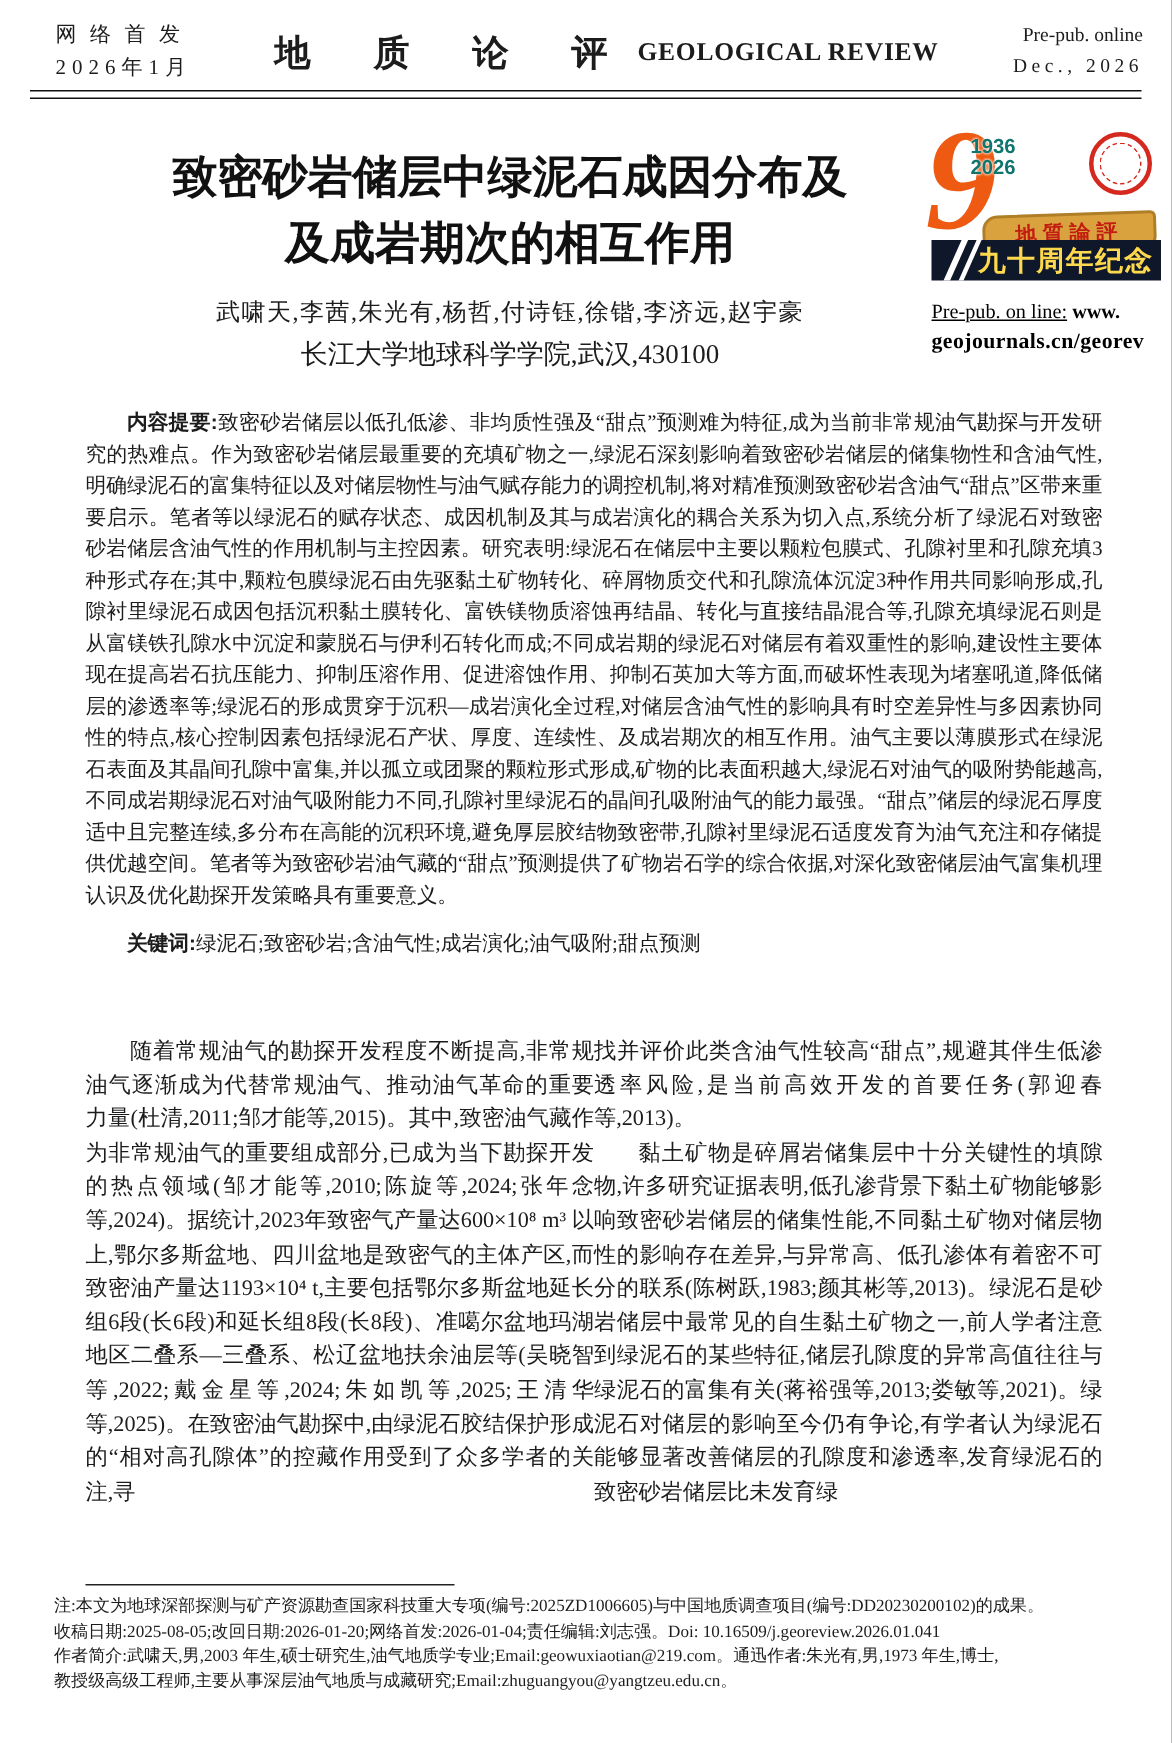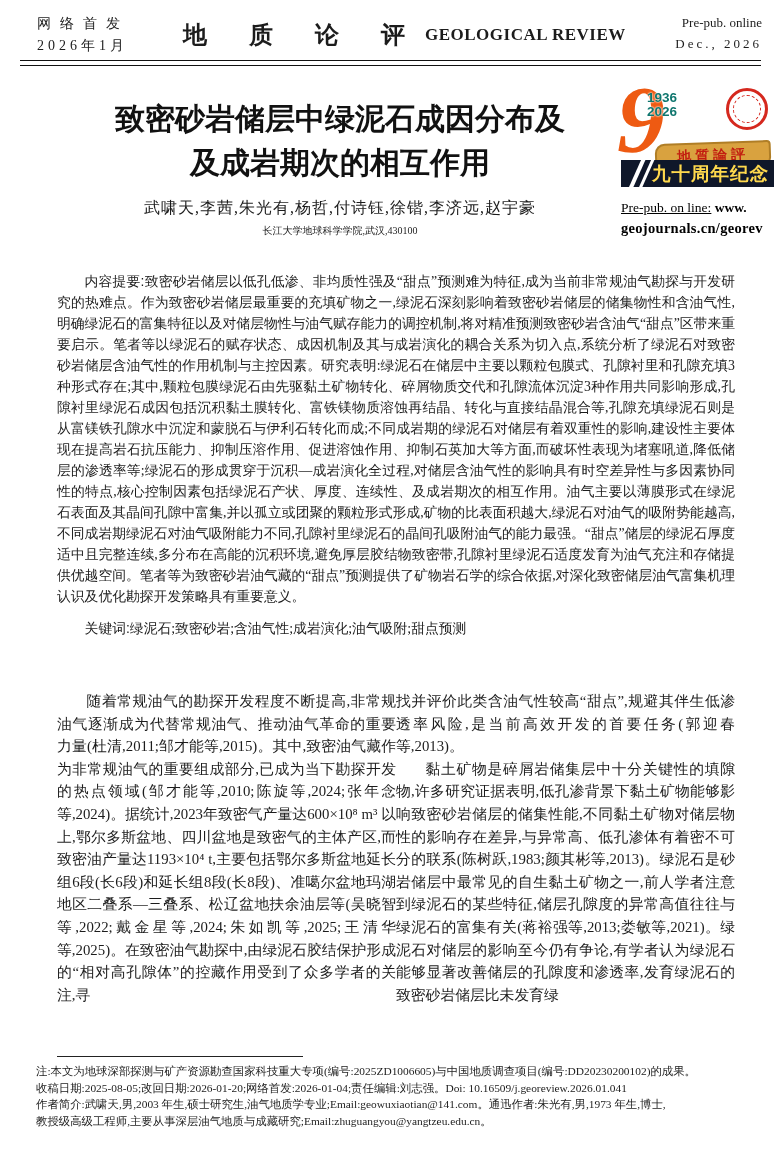--- a/index.html
+++ b/index.html
@@ -16,21 +16,21 @@
   .hdr-right .l2{letter-spacing:3px;}
   .double-rule{position:absolute;left:20px;right:20px;top:60px;height:4px;
                border-top:1.6px solid #111;border-bottom:1.6px solid #111;}
 
   
   .title{position:absolute;left:58px;top:97px;width:564px;text-align:center;
          font-family:"Liberation Sans","DejaVu Sans",sans-serif;font-weight:700;
          font-size:30px;line-height:44px;color:#111;}
   .authors{position:absolute;left:58px;top:198px;width:564px;text-align:center;
            font-size:16px;letter-spacing:1px;}
-  .affiliation{position:absolute;left:58px;top:224px;width:564px;text-align:center;font-size:10px;}
+  .affiliation{position:absolute;left:58px;top:224px;width:564px;text-align:center;font-size:18px;}
 
   
   .logo{position:absolute;left:621px;top:88px;width:153px;}
   .logo-art{position:relative;height:100px;}
   .nine{position:absolute;left:-4px;top:-16px;font-size:96px;font-weight:700;font-style:italic;
         color:#ee5a12;font-family:"Liberation Serif",serif;line-height:1;}
   .years{position:absolute;left:26px;top:3px;color:#0f766e;
          font-family:"Liberation Sans",sans-serif;font-weight:700;font-size:13.5px;line-height:14px;
          text-align:center;text-shadow:0 0 2px #fff,0 0 2px #fff;}
   .seal{position:absolute;right:6px;top:0;width:42px;height:42px;border:3px solid #d5281e;
@@ -49,21 +49,21 @@
                font-family:"Liberation Sans",sans-serif;white-space:nowrap;}
   .prepub{margin-top:9px;font-size:13.5px;line-height:21px;color:#000;}
   .prepub .u{text-decoration:underline;}
   .prepub .b{font-weight:700;}
   .prepub .url{font-weight:700;font-size:14.5px;letter-spacing:0.3px;}
 
   
   .front{position:absolute;left:57px;top:271px;width:678px;}
   .front p{margin:0;text-align:justify;font-size:13.8px;line-height:21px;text-indent:2em;}
   .front .kw{margin-top:11px;}
-  .lbl{font-family:"Liberation Sans","DejaVu Sans",sans-serif;font-weight:400;margin-top:29px;}
+  .lbl{font-family:"Liberation Sans","DejaVu Sans",sans-serif;font-weight:700;margin-top:29px;}
 
   
   .body-cols{position:absolute;left:57px;top:690px;width:678px;display:flex;gap:0;}
   .col{flex:1;min-width:0;}
   .col p{margin:0;text-align:justify;font-size:14.8px;line-height:22.6px;}
   .col p.ind{text-indent:2em;}
 
   
   .fn-rule{position:absolute;left:57px;top:1056px;width:246px;border-top:1.2px solid #222;}
   .footnotes{position:absolute;left:36px;top:1063px;width:712px;font-size:11.4px;line-height:16.5px;}
@@ -126,17 +126,17 @@
     <div class="col">
       <p>找并评价此类含油气性较高“甜点”,规避其伴生低渗透率风险,是当前高效开发的首要任务(郭迎春等,2013)。</p>
       <p class="ind">黏土矿物是碎屑岩储集层中十分关键性的填隙物,许多研究证据表明,低孔渗背景下黏土矿物能够影响致密砂岩储层的储集性能,不同黏土矿物对储层物性的影响存在差异,与异常高、低孔渗体有着密不可分的联系(陈树跃,1983;颜其彬等,2013)。绿泥石是砂岩储层中最常见的自生黏土矿物之一,前人学者注意到绿泥石的某些特征,储层孔隙度的异常高值往往与绿泥石的富集有关(蒋裕强等,2013;娄敏等,2021)。绿泥石对储层的影响至今仍有争论,有学者认为绿泥石能够显著改善储层的孔隙度和渗透率,发育绿泥石的致密砂岩储层比未发育绿</p>
     </div>
   </div>
 
   <div class="fn-rule"></div>
   <div class="footnotes">
     <div>注:本文为地球深部探测与矿产资源勘查国家科技重大专项(编号:2025ZD1006605)与中国地质调查项目(编号:DD20230200102)的成果。</div>
     <div>收稿日期:2025-08-05;改回日期:2026-01-20;网络首发:2026-01-04;责任编辑:刘志强。Doi: 10.16509/j.georeview.2026.01.041</div>
-    <div>作者简介:武啸天,男,2003 年生,硕士研究生,油气地质学专业;Email:geowuxiaotian@141.com。通迅作者:朱光有,男,1973 年生,博士,</div>
+    <div>作者简介:武啸天,男,2003 年生,硕士研究生,油气地质学专业;Email:geowuxiaotian@219.com。通迅作者:朱光有,男,1973 年生,博士,</div>
     <div>教授级高级工程师,主要从事深层油气地质与成藏研究;Email:zhuguangyou@yangtzeu.edu.cn。</div>
   </div>
 
 </div>
 
 </body></html>

